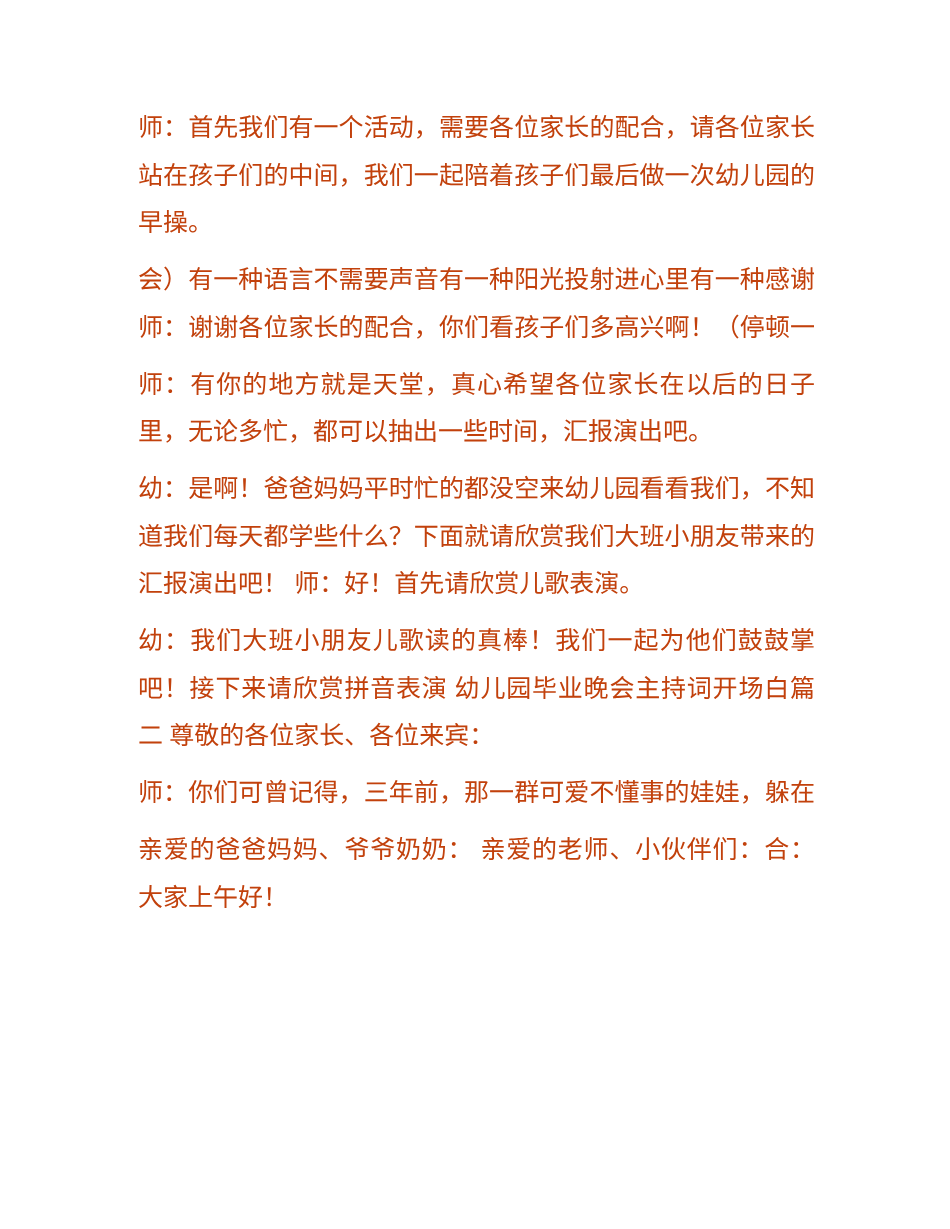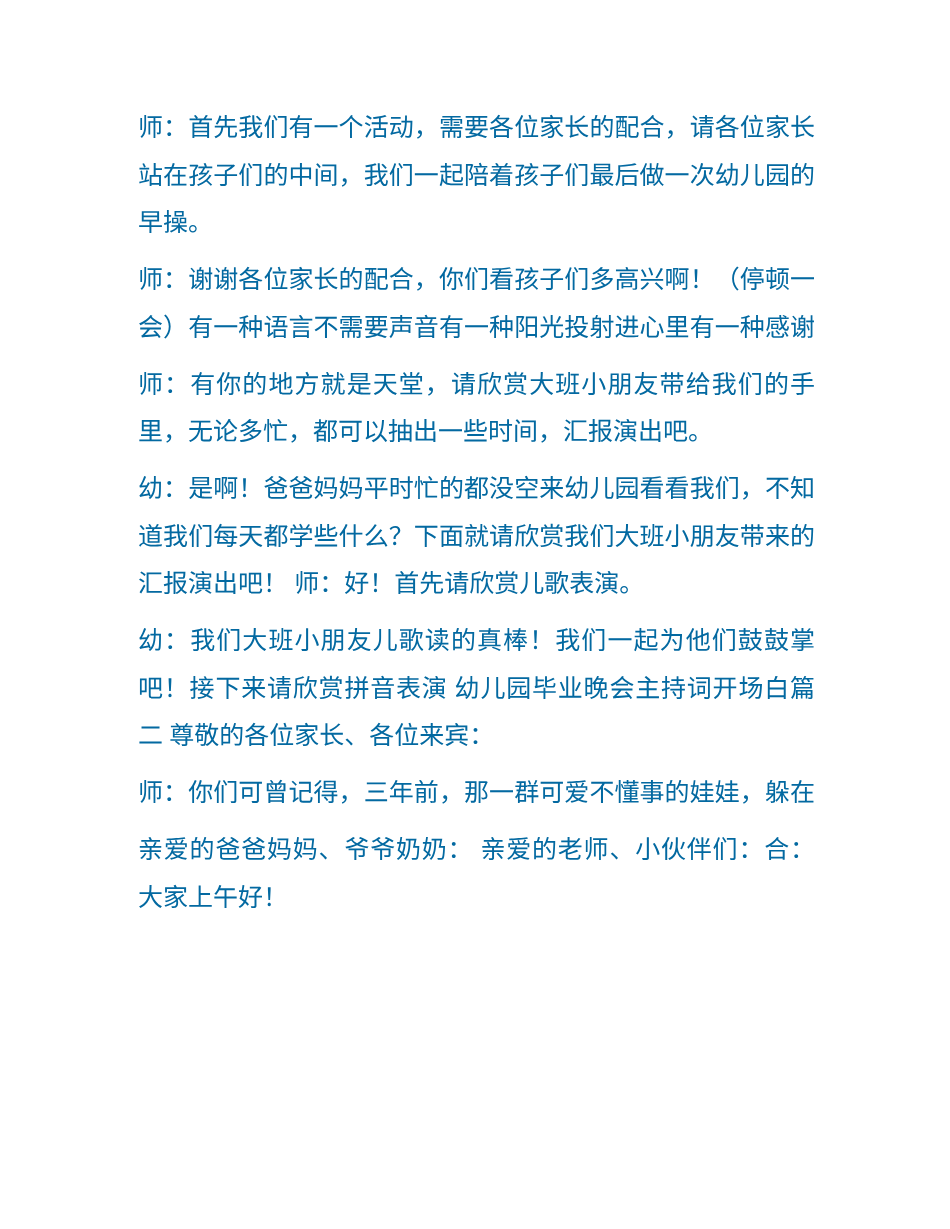--- a/index.html
+++ b/index.html
@@ -15,21 +15,21 @@
     position: relative;
   }
   .doc-text-block {
     position: absolute;
     left: 138px;
     top: 104px;
     width: 677px;
     font-family: "Liberation Serif", "DejaVu Serif", serif;
     font-size: 25px;
     line-height: 47.5px;
-    color: #0369a1;
+    color: #c2410c;
   }
   .para {
     margin: 0 0 9.5px 0;
   }
   .line {
     width: 677px;
   }
   
   .line.full {
     text-align: justify;
@@ -46,27 +46,27 @@
 
 <div class="doc-text-block">
 
   <div class="para">
     <div class="line full">师：首先我们有一个活动，需要各位家长的配合，请各位家长</div>
     <div class="line full">站在孩子们的中间，我们一起陪着孩子们最后做一次幼儿园的</div>
     <div class="line last">早操。</div>
   </div>
 
   <div class="para">
+    <div class="line full">会）有一种语言不需要声音有一种阳光投射进心里有一种感谢</div>
     <div class="line full">师：谢谢各位家长的配合，你们看孩子们多高兴啊！（停顿一</div>
-    <div class="line full">会）有一种语言不需要声音有一种阳光投射进心里有一种感谢</div>
   </div>
 
 
   <div class="para">
-    <div class="line full">师：有你的地方就是天堂，请欣赏大班小朋友带给我们的手</div>
+    <div class="line full">师：有你的地方就是天堂，真心希望各位家长在以后的日子</div>
     <div class="line last">里，无论多忙，都可以抽出一些时间，汇报演出吧。</div>
   </div>
 
   <div class="para">
     <div class="line full">幼：是啊！爸爸妈妈平时忙的都没空来幼儿园看看我们，不知</div>
     <div class="line full">道我们每天都学些什么？下面就请欣赏我们大班小朋友带来的</div>
     <div class="line last">汇报演出吧！ 师：好！首先请欣赏儿歌表演。</div>
   </div>
 
   <div class="para">

